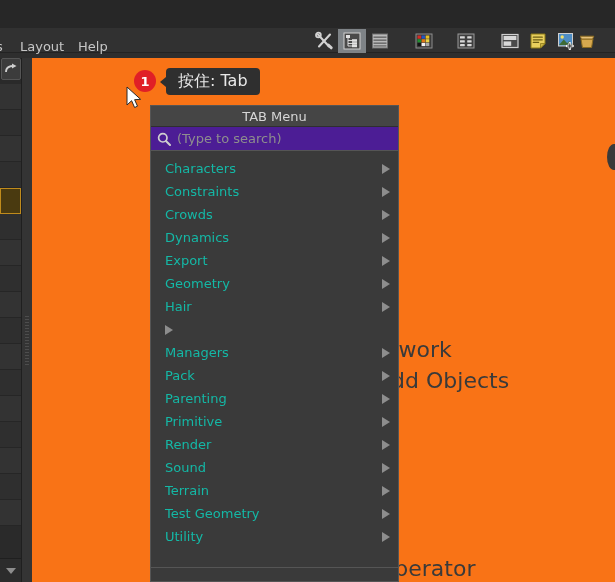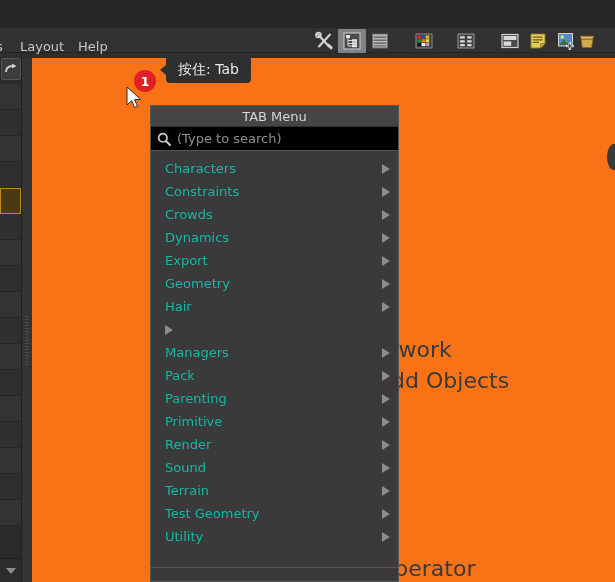--- a/index.html
+++ b/index.html
@@ -87,25 +87,25 @@
   .ghost {
     position: absolute; color: #3a3a3a; font-size: 22px;
     white-space: nowrap; user-select: none;
   }
 
   
   .cursor { position: absolute; left: 126px; top: 86px; }
 
   
   .hint {
-    position: absolute; left: 166px; top: 56px;
+    position: absolute; left: 166px; top: 68px;
     background: #2f2f2f; border-radius: 4px;
     padding: 4px 12px; height: 27px;
     display: flex; align-items: center;
-    color: #e8e8e8; font-size: 14px; white-space: nowrap;
+    color: #e8e8e8; font-size: 16px; white-space: nowrap;
   }
   .hint::before {
     content:""; position:absolute; left:-6px; top:9px;
     border-top:5px solid transparent; border-bottom:5px solid transparent;
     border-right:6px solid #2f2f2f;
   }
   .badge {
     position: absolute; left: 134px; top: 70px;
     width: 22px; height: 22px; border-radius: 50%;
     background: #e01f26; color: #fff;
@@ -124,21 +124,21 @@
   .tabmenu-title {
     height: 21px; line-height: 21px;
     text-align: center; color: #d6d6d6; font-size: 13px;
     background: #454545; border-bottom: 1px solid #2f2f2f;
     flex: 0 0 auto;
   }
   .tabmenu-search {
     height: 24px; flex: 0 0 auto;
     display: flex; align-items: center;
     padding-left: 6px; gap: 6px;
-    background: #000000;
+    background: #4c1d95;
     border-bottom: 1px solid #555555;
   }
   .tabmenu-search .ph { color: #8e8e8e; font-size: 13px; }
   .tabmenu-list {
     flex: 1 1 auto; overflow: hidden;
     padding-top: 6px;
     background: #3a3a3a;
   }
   .mrow {
     height: 23px; display: flex; align-items: center;

